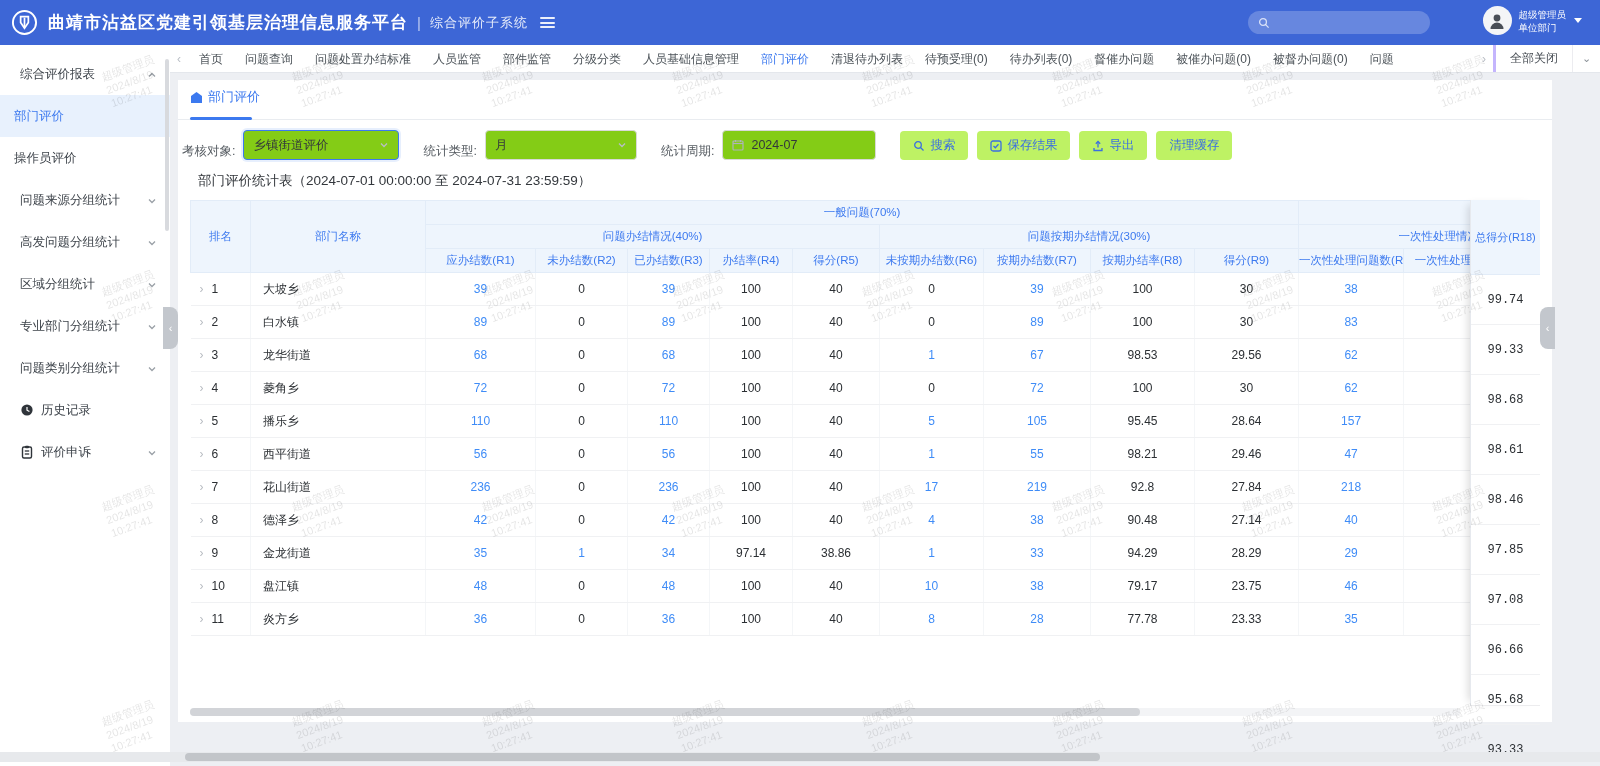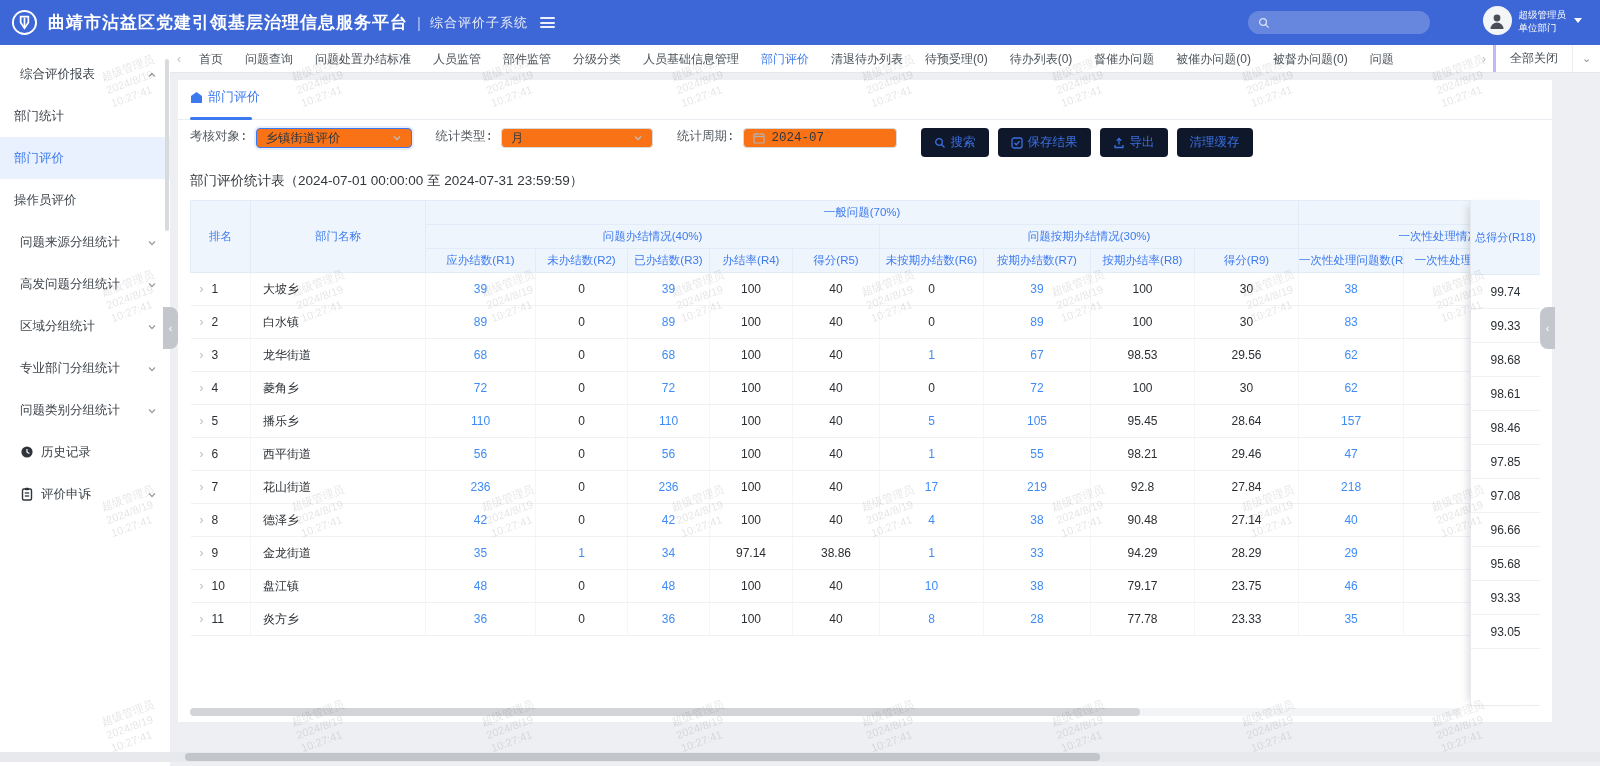--- a/index.html
+++ b/index.html
@@ -52,35 +52,35 @@
                   border-radius:8px 0 0 8px; z-index:20; color:#fff; font-size:11px; display:flex;
                   align-items:center; justify-content:center; cursor:pointer; }
 
   
   #card { position:absolute; left:178px; top:80px; width:1374px; height:642px; background:#fff; z-index:3; }
   #pagetab-row { position:absolute; left:0; top:0; width:100%; height:40px; border-bottom:1px solid #e9ecf0; }
   #pagetab { position:absolute; left:12px; top:8px; display:flex; align-items:center; color:#3c79ef; font-size:13px; cursor:pointer; }
   #pagetab svg { margin-right:5px; }
   #pagetab-underline { position:absolute; left:12px; top:37px; width:62px; height:3px; background:#3c79ef; border-radius:2px; }
 
-  #filter-row { position:absolute; left:12px; top:48px; width:1340px; height:32px; display:flex; align-items:flex-start;font-family:Liberation Mono, monospace; }
+  #filter-row { position:absolute; left:4px; top:48px; width:1340px; height:32px; display:flex; align-items:flex-end; }
   .flabel { font-size:12.5px; color:#555b61; margin-right:8px; white-space:nowrap; }
-  .fselect { height:20px; border:1px solid #d9d9d9; border-radius:4px; background:#f97316; display:flex;
+  .fselect { height:30px; border:1px solid #d9d9d9; border-radius:4px; background:#84cc16; display:flex;
              align-items:center; padding:0 9px; font-size:12.5px; color:#33373c; cursor:pointer; }
   .fselect .sval { flex:1; white-space:nowrap; overflow:hidden; }
   .fselect.focused { border-color:#3c79ef; box-shadow:0 0 0 2px rgba(60,121,239,.12); }
   #f-target { width:156px; margin-right:24px; }
   #f-type { width:152px; margin-right:24px; }
   #f-period { width:154px; margin-right:24px; }
   #f-period svg { margin-right:7px; flex:none; }
-  .btn { height:29px; border-radius:4px; background:#0f172a; color:#3b6fe0; font-size:12.5px;
+  .btn { height:29px; border-radius:4px; background:#bef264; color:#3b6fe0; font-size:12.5px;
          display:flex; align-items:center; padding:4px 13px; margin-right:9px; cursor:pointer; white-space:nowrap; }
   .btn svg { margin-right:5px; }
 
-  #table-title { position:absolute; left:12px; top:92px; font-size:13.5px; color:#33373c; white-space:nowrap; }
+  #table-title { position:absolute; left:20px; top:92px; font-size:13.5px; color:#33373c; white-space:nowrap; }
 
   
   #twrap { position:absolute; left:12px; top:120px; width:1350px; height:506px; }
   #tclip { overflow:hidden; width:1350px; }
   table { border-collapse:collapse; table-layout:fixed; width:1293px; }
   thead th { height:24px; background:#eef5fd; color:#3c79ef; font-size:11.5px; font-weight:normal;
              border:1px solid #e2ecf8; white-space:nowrap; overflow:hidden; text-align:center; }
   thead th.gr-right { text-align:right; padding-right:4px; }
   tbody td { height:33px; border-bottom:1px solid #f0f1f3; border-right:1px solid #f4f6f8;
              font-size:12px; text-align:center; white-space:nowrap; overflow:hidden; color:#2b2f33; }
@@ -88,22 +88,22 @@
   td.c-rank .exp { color:#b8bcc2; font-size:12px; margin-right:8px; cursor:pointer; }
   td.c-name { text-align:left; padding-left:12px; }
   td .lnk { color:#3f8cf7; cursor:pointer; }
 
   
   #totalcol { position:absolute; right:0; top:0; width:70px; height:506px; background:#fff;
               border-left:1px solid #e6e9ee; border-bottom:1px solid #ececee;
               box-shadow:-7px 0 8px -5px rgba(0,0,0,.14); z-index:6; }
   #totalcol .th { height:75px; background:#eef5fd; border-bottom:1px solid #e2ecf8; color:#3c79ef;
                   font-size:11px; display:flex; align-items:center; justify-content:center; white-space:nowrap; overflow:hidden; }
-  #totalcol .tc { height:34px; border-bottom:1px solid #f0f1f3; font-size:12px; display:flex;
-                  align-items:center; justify-content:center; color:#2b2f33; }
+  #totalcol .tc { height:50px; border-bottom:1px solid #f0f1f3; font-size:12px; display:flex;
+                  align-items:center; justify-content:center; color:#2b2f33;font-family:Liberation Mono, monospace; }
 
   
   #t-hscroll { position:absolute; left:12px; top:628px; width:1270px; height:8px; background:#f3f4f6; border-radius:4px; }
   #t-hscroll .thumb { position:absolute; left:0; top:0; width:950px; height:8px; background:#d2d4d8; border-radius:4px; cursor:pointer; }
   #page-hscroll { position:absolute; left:0; top:752px; width:1600px; height:10px; background:#e7e9ec; z-index:8; }
   #page-hscroll .thumb { position:absolute; left:185px; top:1px; width:915px; height:8px; background:#c2c5c9; border-radius:4px; cursor:pointer; }
 
   
   #wm-layer { position:absolute; left:0; top:45px; width:1600px; height:721px; pointer-events:none; z-index:40; overflow:hidden; }
   .wm { position:absolute; transform:rotate(-20deg); color:rgba(0,0,0,.11); font-size:11px; line-height:14px; white-space:nowrap; }
@@ -172,23 +172,20 @@
   <span id="tab-more">⌄</span>
 </div>
 
 <div id="sidebar">
   <div id="side-list">
       <div class="side-item">
         <span>综合评价报表</span>
         <span class="side-caret"><svg width="10" height="10" viewBox="0 0 10 10">
             <path d="M2 6.5 L5 3.5 L8 6.5" stroke="#9aa0a7" fill="none" stroke-width="1.3"></path>
           </svg></span>
-      </div>
-      <div class="side-item sub">
-        <span>部门统计</span>
       </div>
       <div class="side-item sub active">
         <span>部门评价</span>
       </div>
       <div class="side-item sub">
         <span>操作员评价</span>
       </div>
       <div class="side-item">
         <span>问题来源分组统计</span>
         <span class="side-caret"><svg width="10" height="10" viewBox="0 0 10 10">

